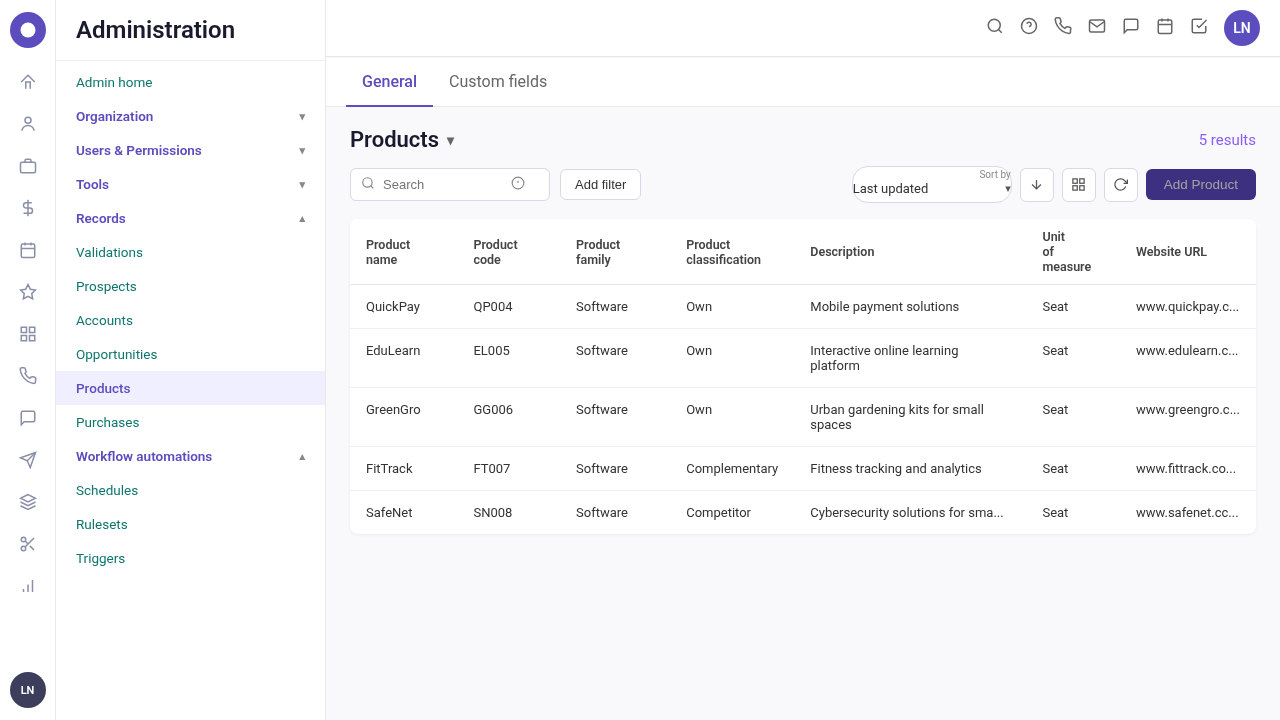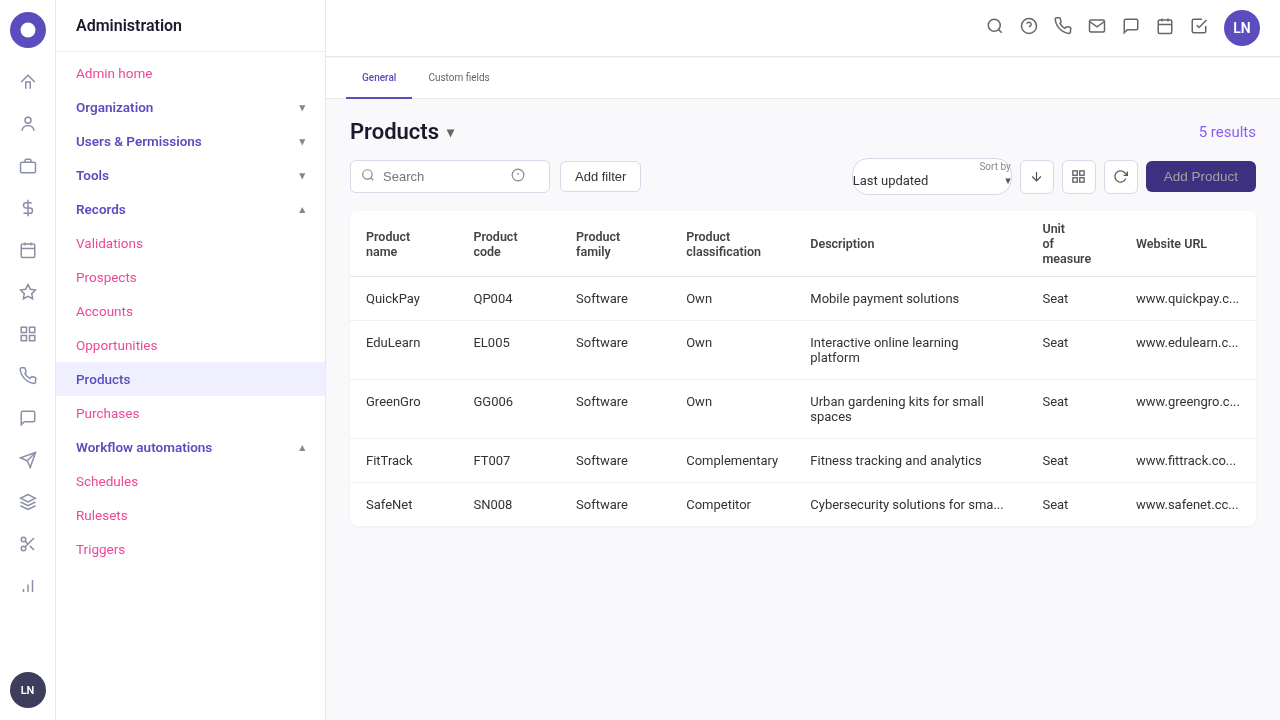--- a/index.html
+++ b/index.html
@@ -48,28 +48,28 @@
       width: 270px;
       background: #fff;
       border-right: 1px solid #e8e8e8;
       overflow-y: auto;
       padding: 0;
     }
     .sidebar-header {
       padding: 16px 20px;
       border-bottom: 1px solid #f0f0f0;
     }
-    .sidebar-header h2 { font-size: 16px; font-weight: 600; color: #1a1a2e; }
+    .sidebar-header h2 { font-size: 24px; font-weight: 600; color: #1a1a2e; }
     .sidebar-section {
       padding: 4px 0;
     }
     .sidebar-item {
       padding: 9px 20px;
       cursor: pointer;
-      color: #ec4899;
+      color: #0f766e;
       font-size: 13.5px;
       display: flex;
       align-items: center;
       justify-content: space-between;
     }
     .sidebar-item.active { background: #f0efff; color: #5b4dbe; font-weight: 500; }
     .sidebar-item.category { color: #5b4dbe; font-weight: 600; font-size: 13.5px; }
     .sidebar-item .chevron { font-size: 11px; color: #888; }
 
     
@@ -117,21 +117,21 @@
     
     .tabs {
       display: flex;
       background: #fff;
       border-bottom: 1px solid #e8e8e8;
       padding: 0 20px;
     }
     .tab {
       padding: 14px 16px;
       cursor: pointer;
-      font-size: 10px;
+      font-size: 16px;
       color: #666;
       border-bottom: 2px solid transparent;
       margin-bottom: -1px;
     }
     .tab.active {
       color: #5b4dbe;
       border-bottom: 2px solid #5b4dbe;
       font-weight: 500;
     }
 

